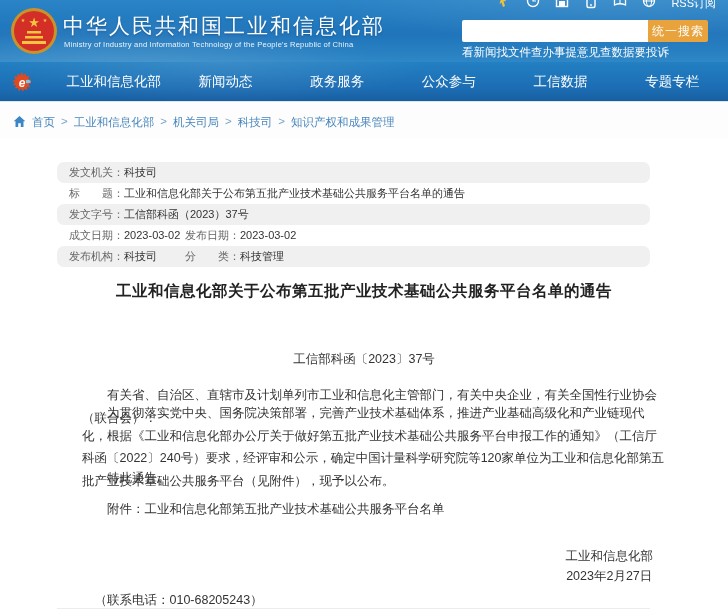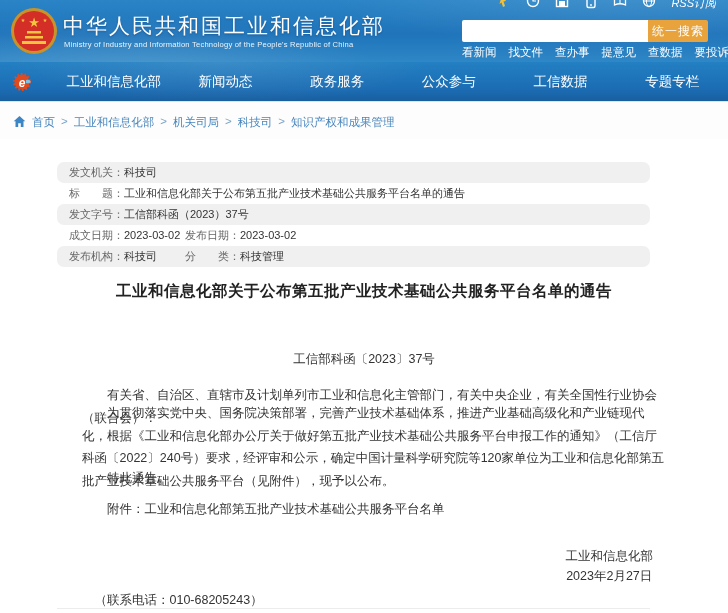--- a/index.html
+++ b/index.html
@@ -16,34 +16,34 @@
       linear-gradient(180deg,#2a84c6 0%, #1f74ba 55%, #2e87c6 100%);
   }
   .emblem { position:absolute; left:10px; top:7px; width:48px; height:48px; cursor:pointer; }
   .site-title {
     position:absolute; left:63px; top:12px; color:#fff; font-size:21px; font-weight:normal;
     letter-spacing:2px; white-space:nowrap; text-shadow:0 1px 2px rgba(0,40,80,.35); cursor:pointer;
   }
   .site-subtitle {
     position:absolute; left:64px; top:40px; color:#eaf4fc; font-size:7.6px; letter-spacing:.2px; white-space:nowrap;
   }
-  .toolbar { position:absolute; top:0; right:12px; height:11px; overflow:hidden; display:flex; gap:15px; align-items:flex-start;font-style:italic; }
+  .toolbar { position:absolute; top:0; right:12px; height:11px; overflow:hidden; display:flex; gap:15px; align-items:flex-start; }
   .toolbar .ticon { width:14px; height:16px; margin-top:-7px; flex:none; }
   .toolbar .rss { margin-top:-4px; font-size:11px; color:#fff; white-space:nowrap; cursor:pointer; }
 
   .search-input {
     position:absolute; left:462px; top:20px; width:186px; height:22px;
     border:none; outline:none; background:#fff; border-radius:2px 0 0 2px; padding:0 8px; font-size:12px; color:#333;
   }
   .search-btn {
     position:absolute; left:648px; top:20px; width:60px; height:22px; border:none; cursor:pointer;
     background:#E8A33D; color:#fff; font-size:12px; border-radius:0 2px 2px 0; letter-spacing:1px;
     font-family:"Liberation Sans", sans-serif;
   }
-  .quick-links { position:absolute; left:462px; top:45px; display:flex; gap:12px; }
+  .quick-links { position:absolute; left:462px; top:45px; display:flex; }
   .quick-links span { color:#fff; font-size:11.5px; white-space:nowrap; cursor:pointer; }
 
   
   .nav {
     position:absolute; left:0; top:62px; width:728px; height:40px;
     background:
       radial-gradient(ellipse 300px 60px at 30% 0%, rgba(255,255,255,.10), rgba(255,255,255,0) 70%),
       linear-gradient(180deg,#2380c2 0%, #1c6cb3 70%, #185f9f 100%);
     border-bottom:1px solid #d9e6f2;
   }

